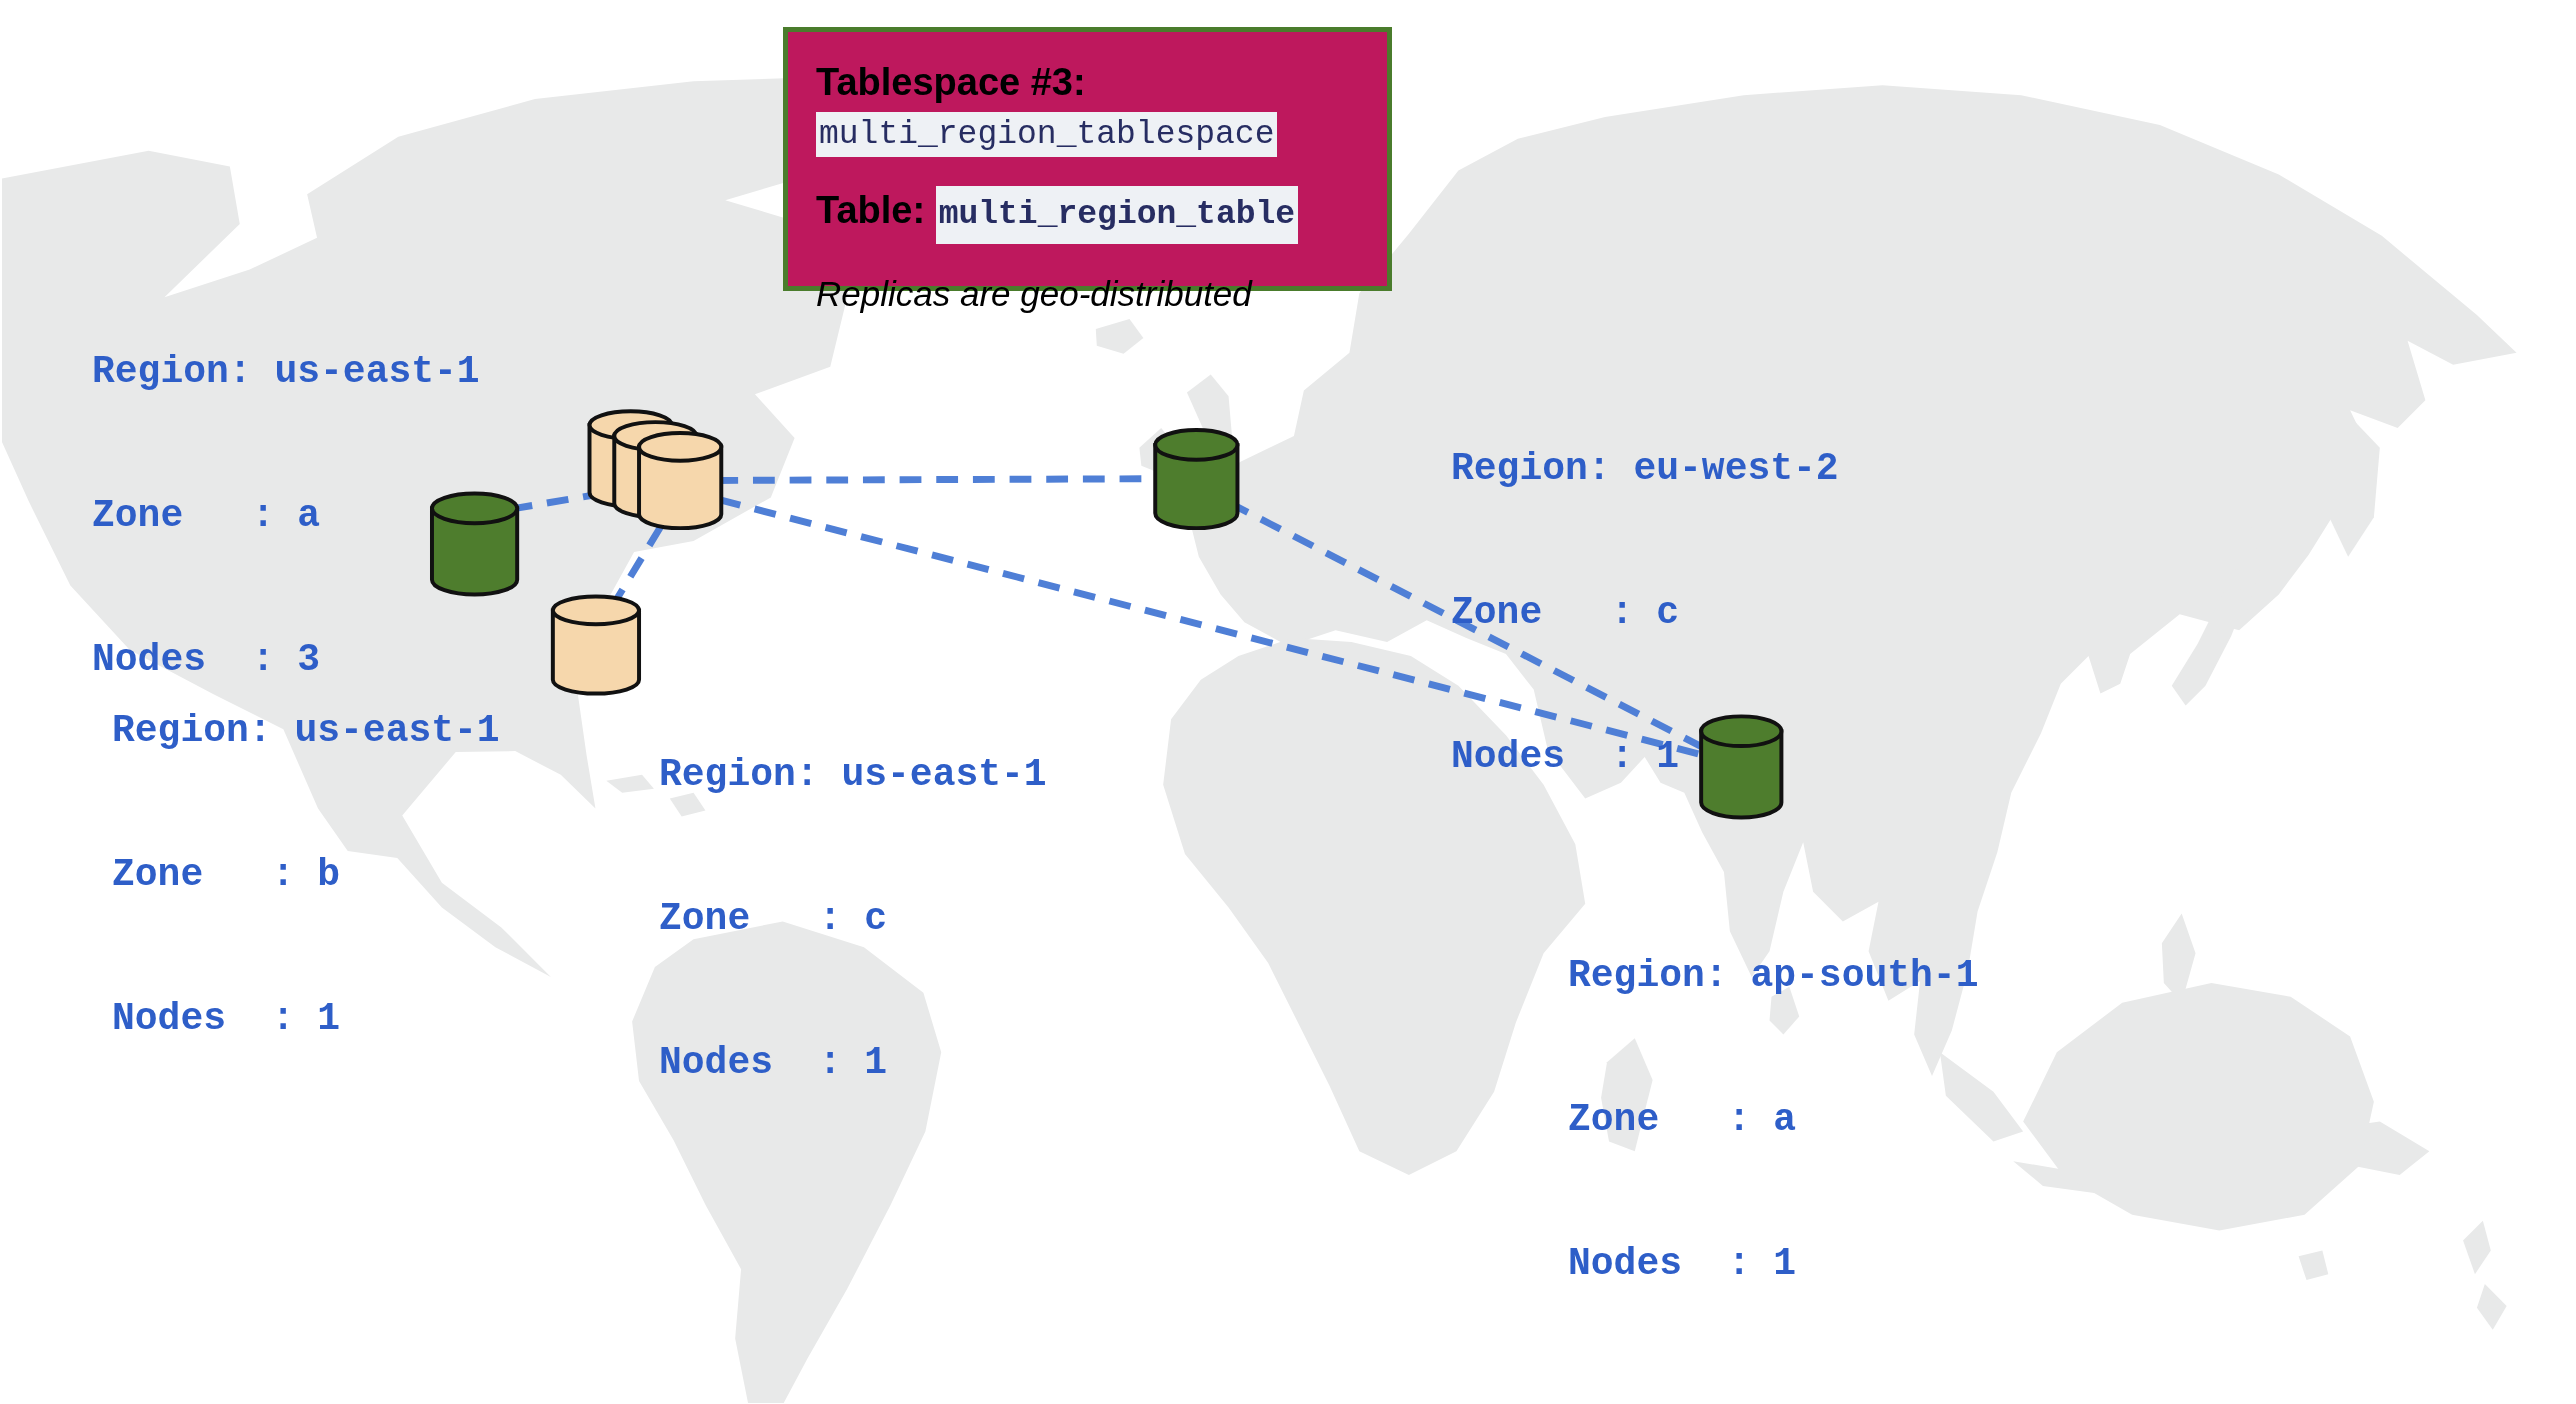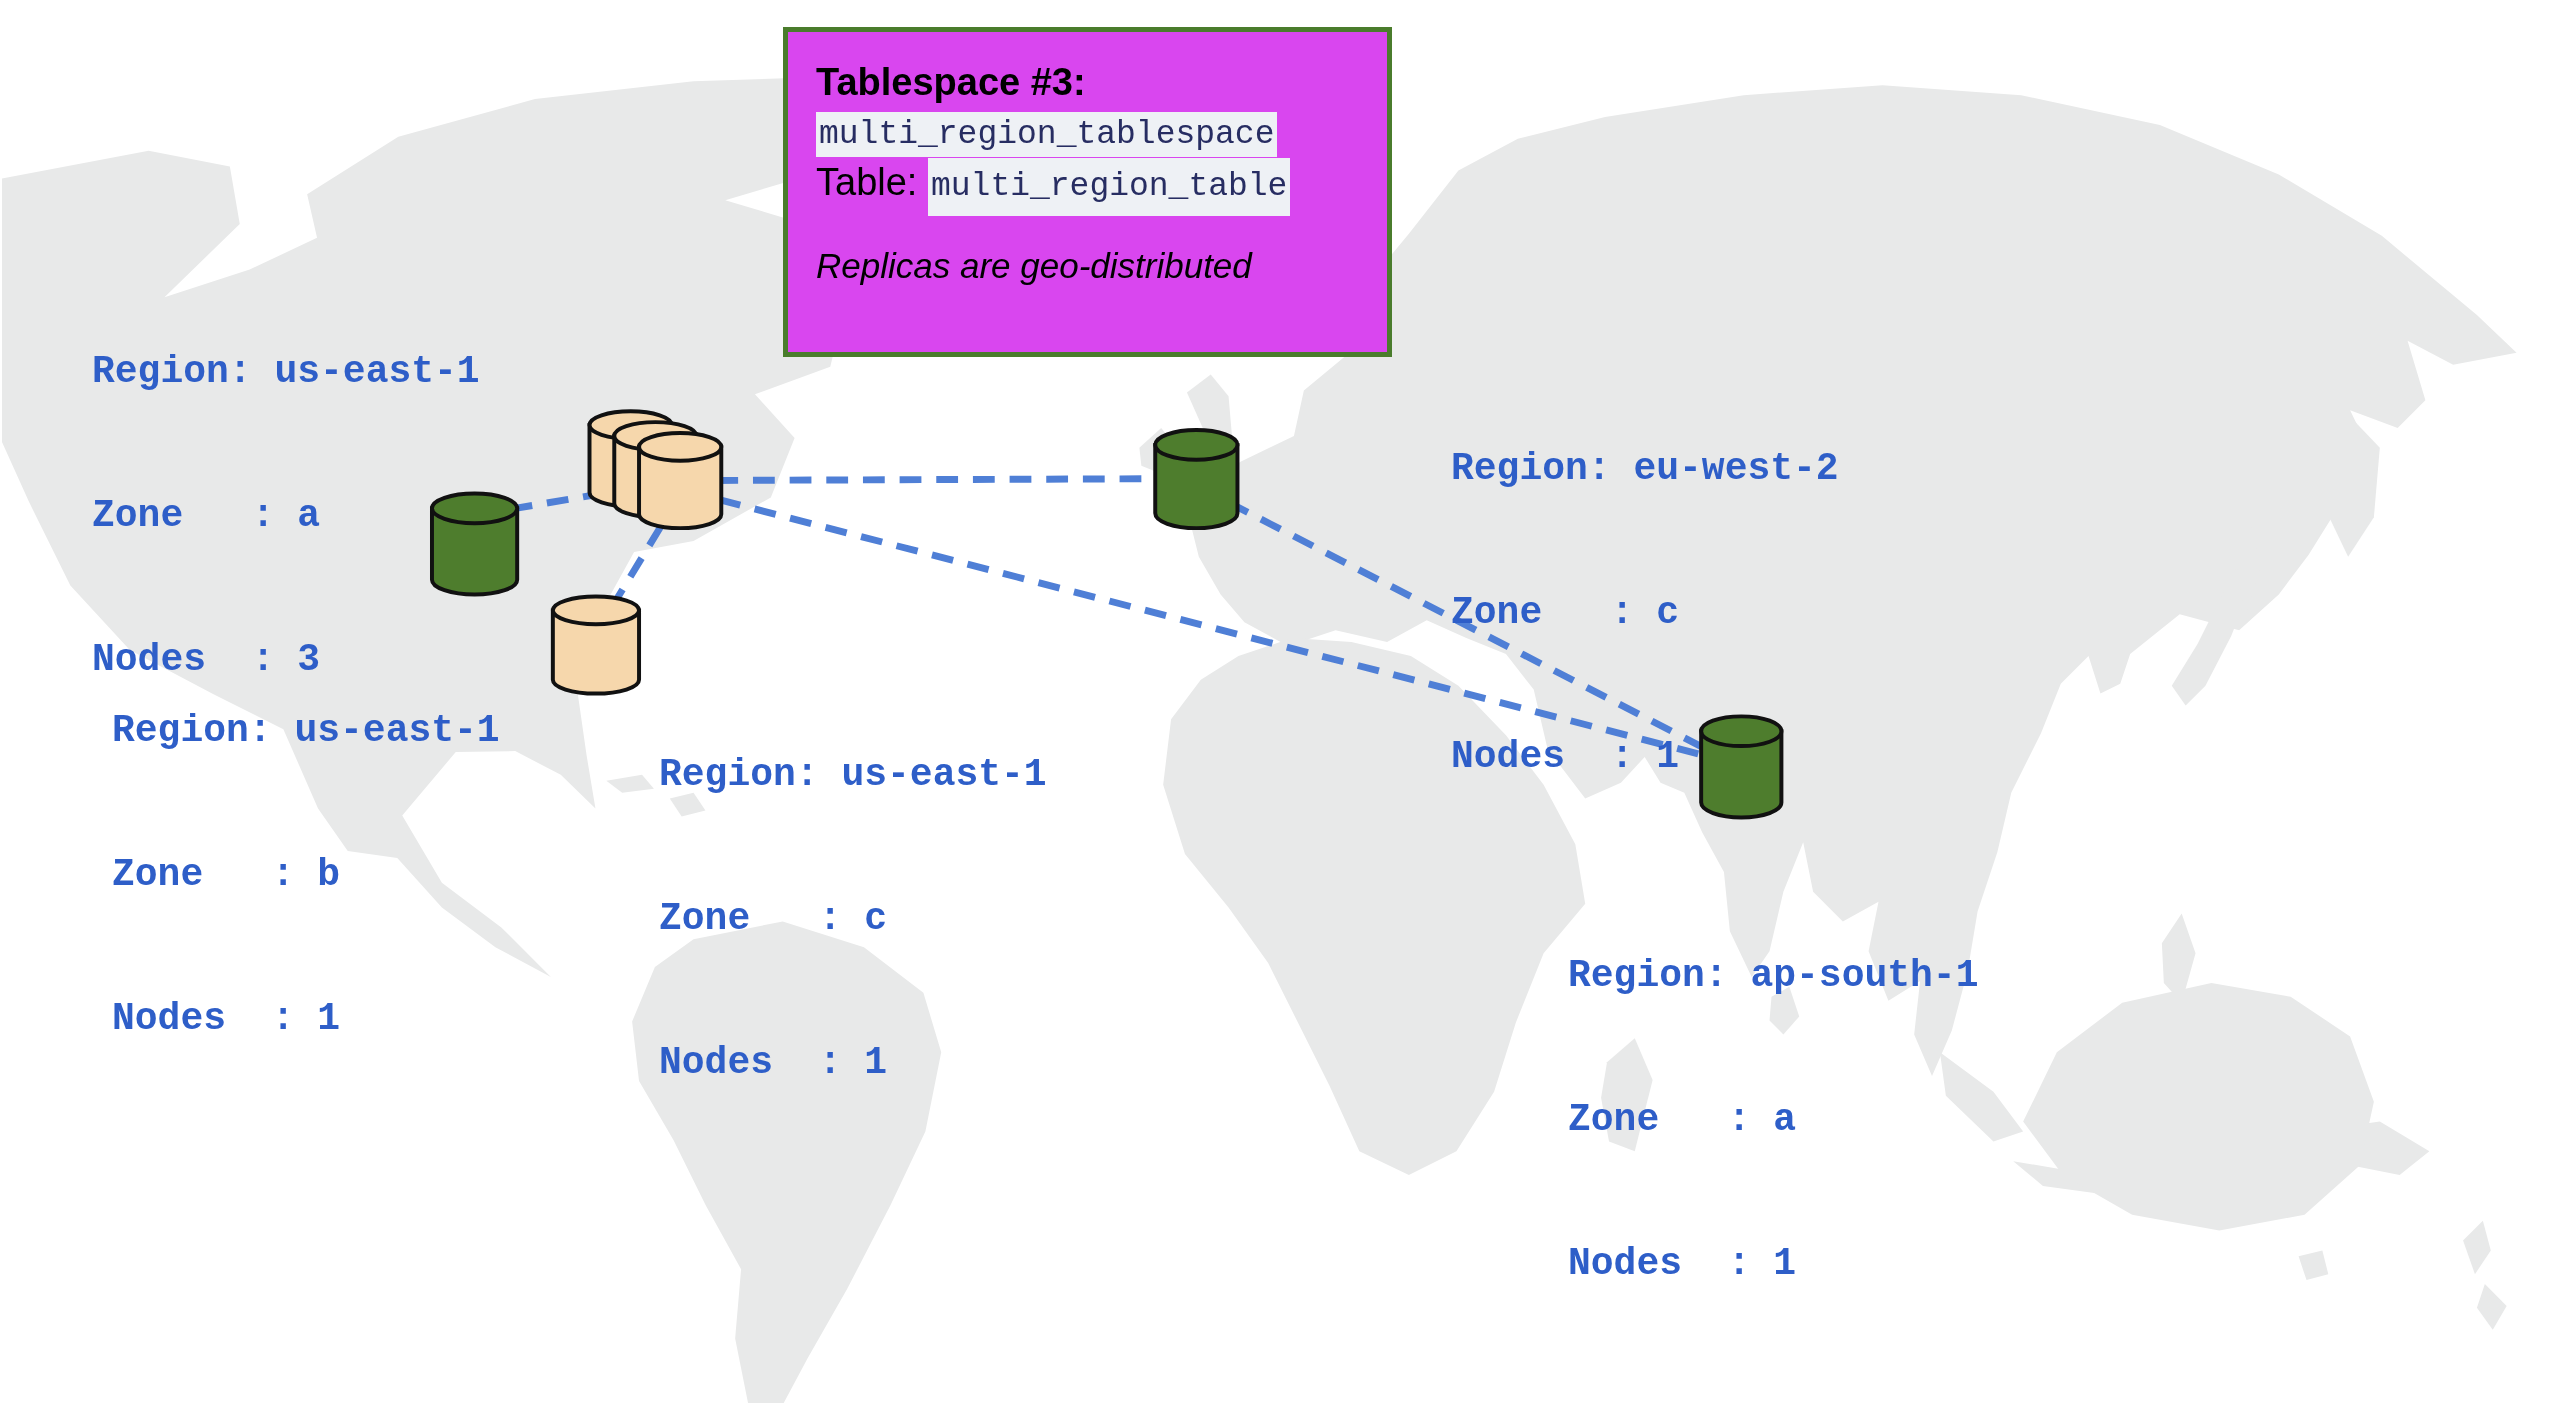--- a/index.html
+++ b/index.html
@@ -5,28 +5,28 @@
   html,body{margin:0;padding:0;background:#ffffff;}
   #stage{position:relative;width:2576px;height:1405px;overflow:hidden;
          font-family:"Liberation Sans",sans-serif;background:#ffffff;}
   #stage svg{position:absolute;left:0;top:0;}
   .land{fill:#e8e9e9;stroke:none;}
   .conn{stroke-width:7;stroke-dasharray:22 15;fill:none;stroke-linecap:butt;}
   .cyl{stroke:#111111;stroke-width:4;}
   .node-label{position:absolute;font-family:"Liberation Mono",monospace;
               font-weight:bold;font-size:38px;line-height:48px;color:#2e5ec8;
               white-space:pre;}
-  .callout{position:absolute;left:783px;top:27px;width:609px;height:330px;
-           box-sizing:border-box;border:5px solid #4a7c2c;background:#d946ef;
+  .callout{position:absolute;left:783px;top:27px;width:609px;height:264px;
+           box-sizing:border-box;border:5px solid #4a7c2c;background:#be185d;
            padding:28px 28px 0 28px;}
   .callout .title{font-size:38px;font-weight:bold;color:#000000;line-height:44px;}
   .code{font-family:"Liberation Mono",monospace;font-size:33px;color:#272d62;
         background:#eef1f5;padding:4px 3px;display:inline-block;}
   .callout .ts-name{margin-top:8px;}
-  .callout .table-row{font-size:38px;font-weight:normal;color:#000000;line-height:50px;}
+  .callout .table-row{margin-top:28px;font-size:38px;font-weight:bold;color:#000000;line-height:50px;}
   .callout .note{margin-top:28px;font-size:35px;font-style:italic;color:#000000;line-height:44px;}
 </style>
 </head>
 <body>
 
 <div id="stage">
 
   <svg width="2576" height="1405" viewBox="0 0 2600 1418">
 
     <g>

